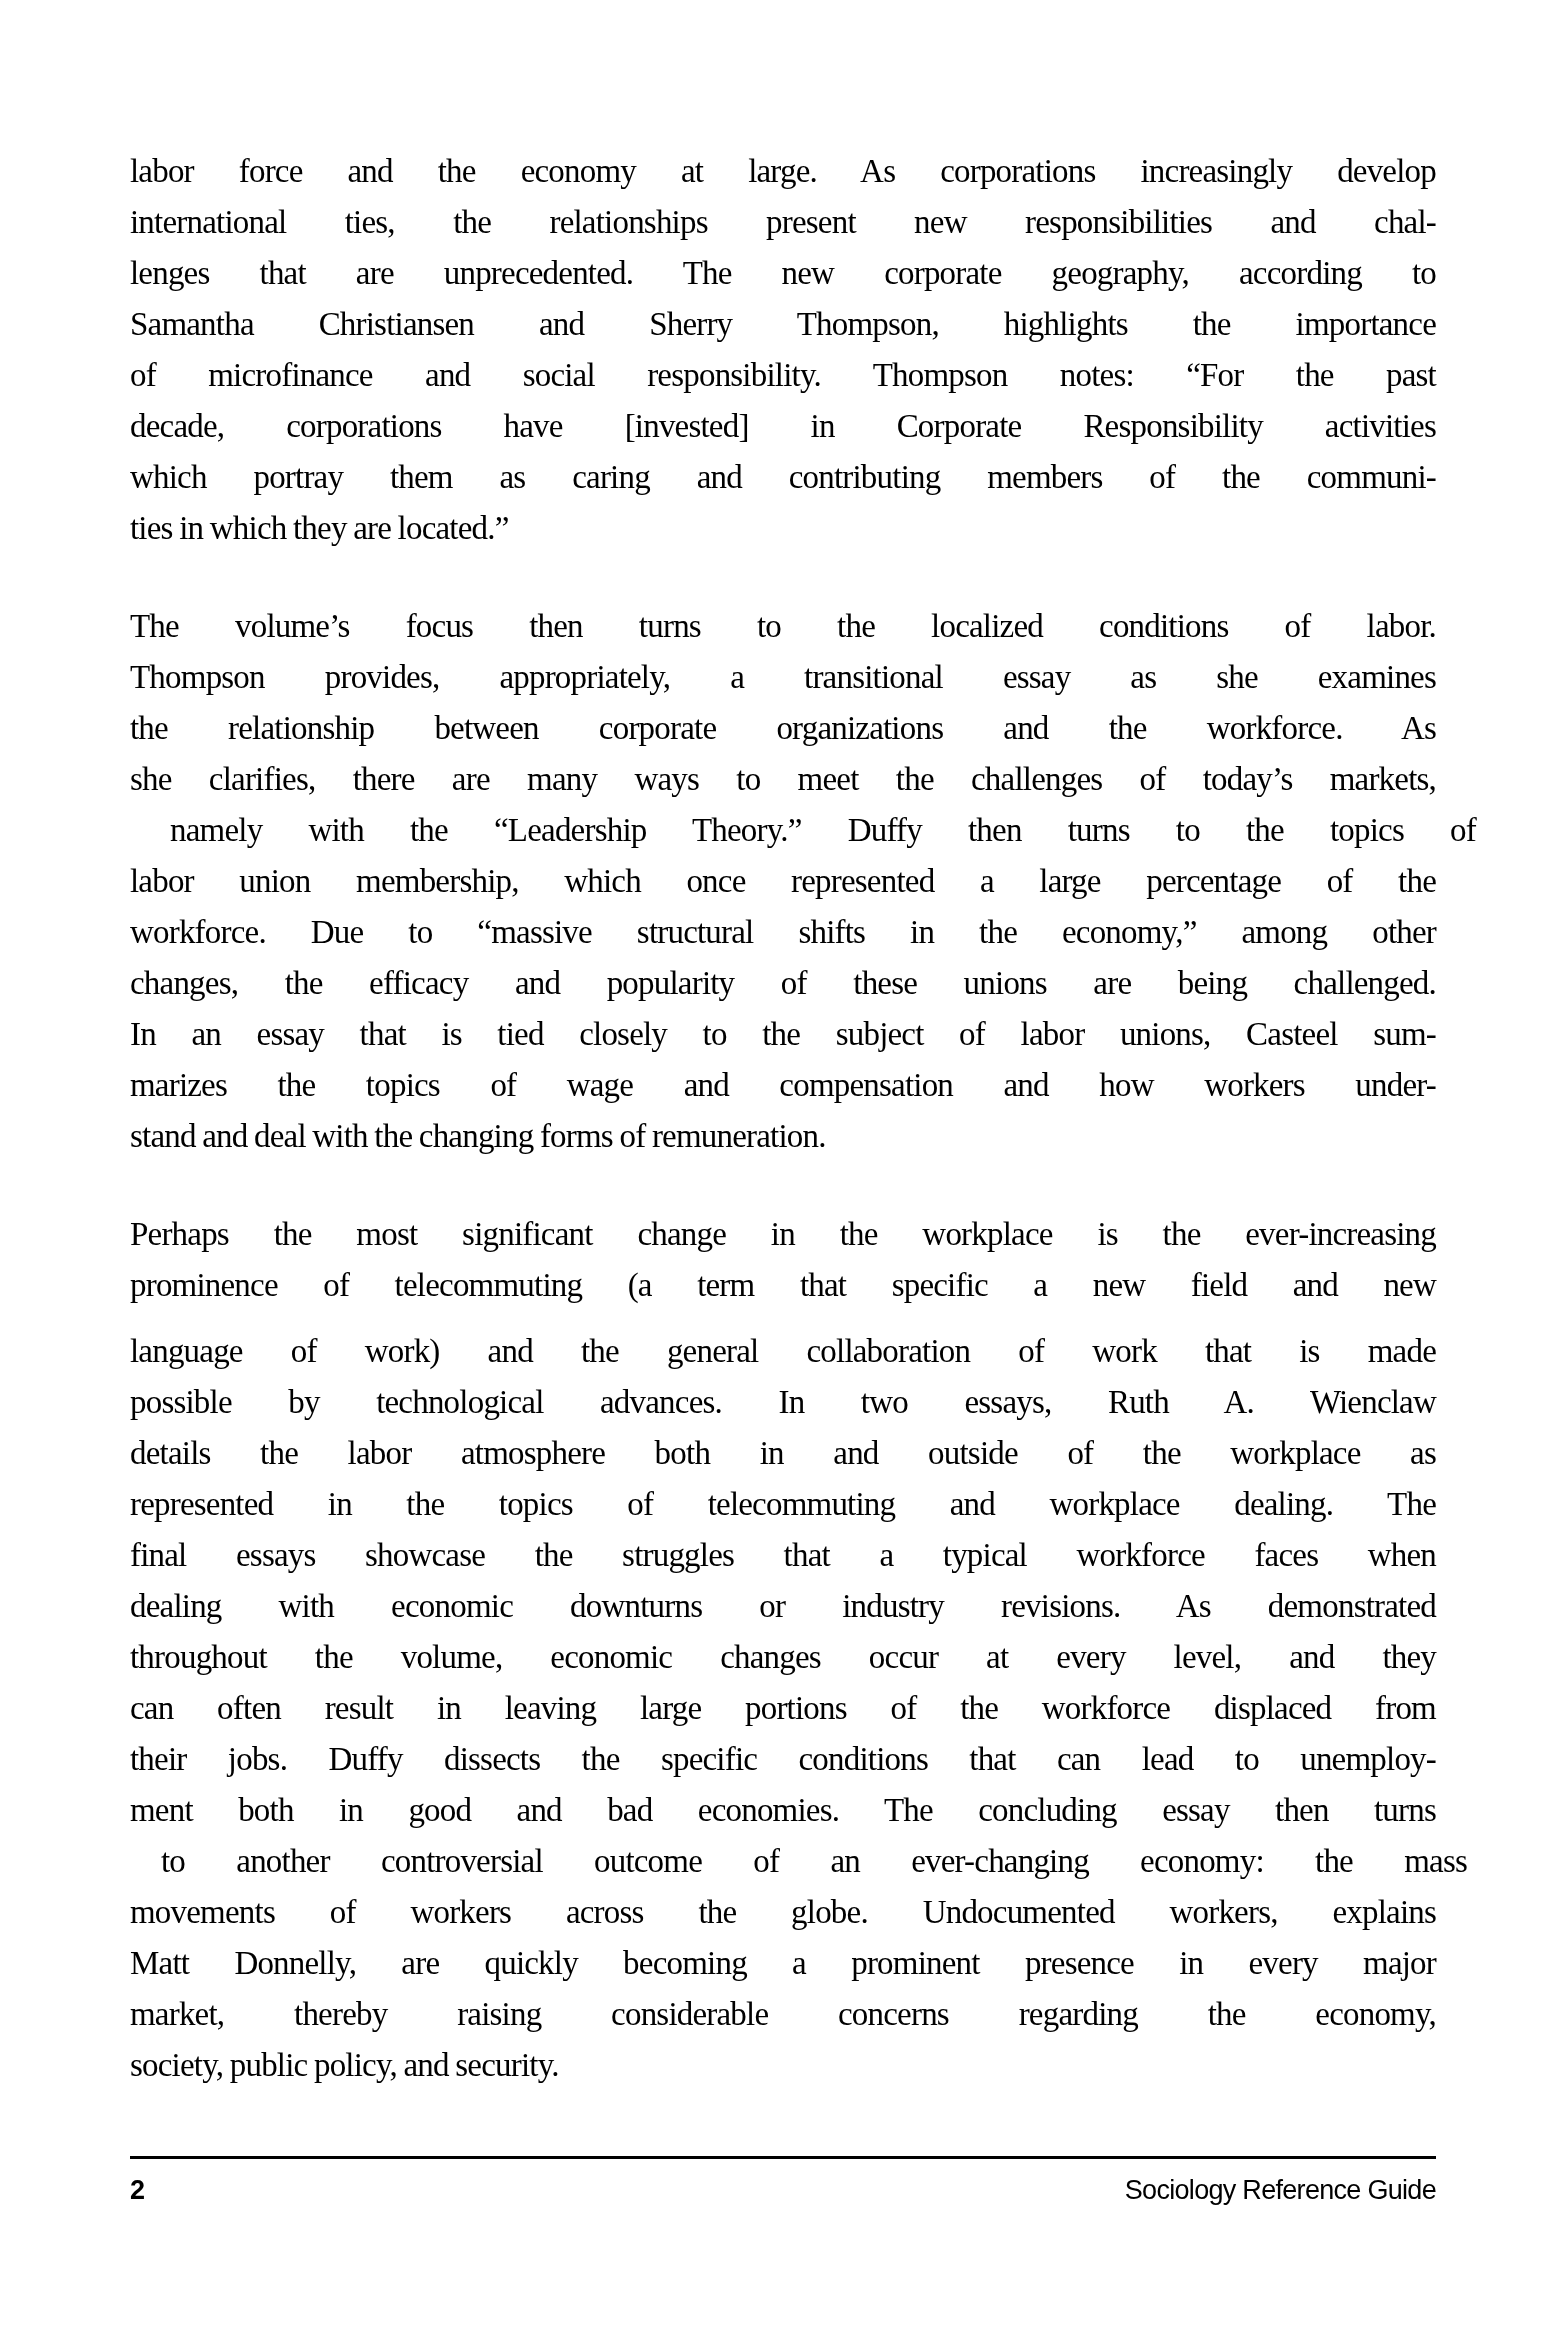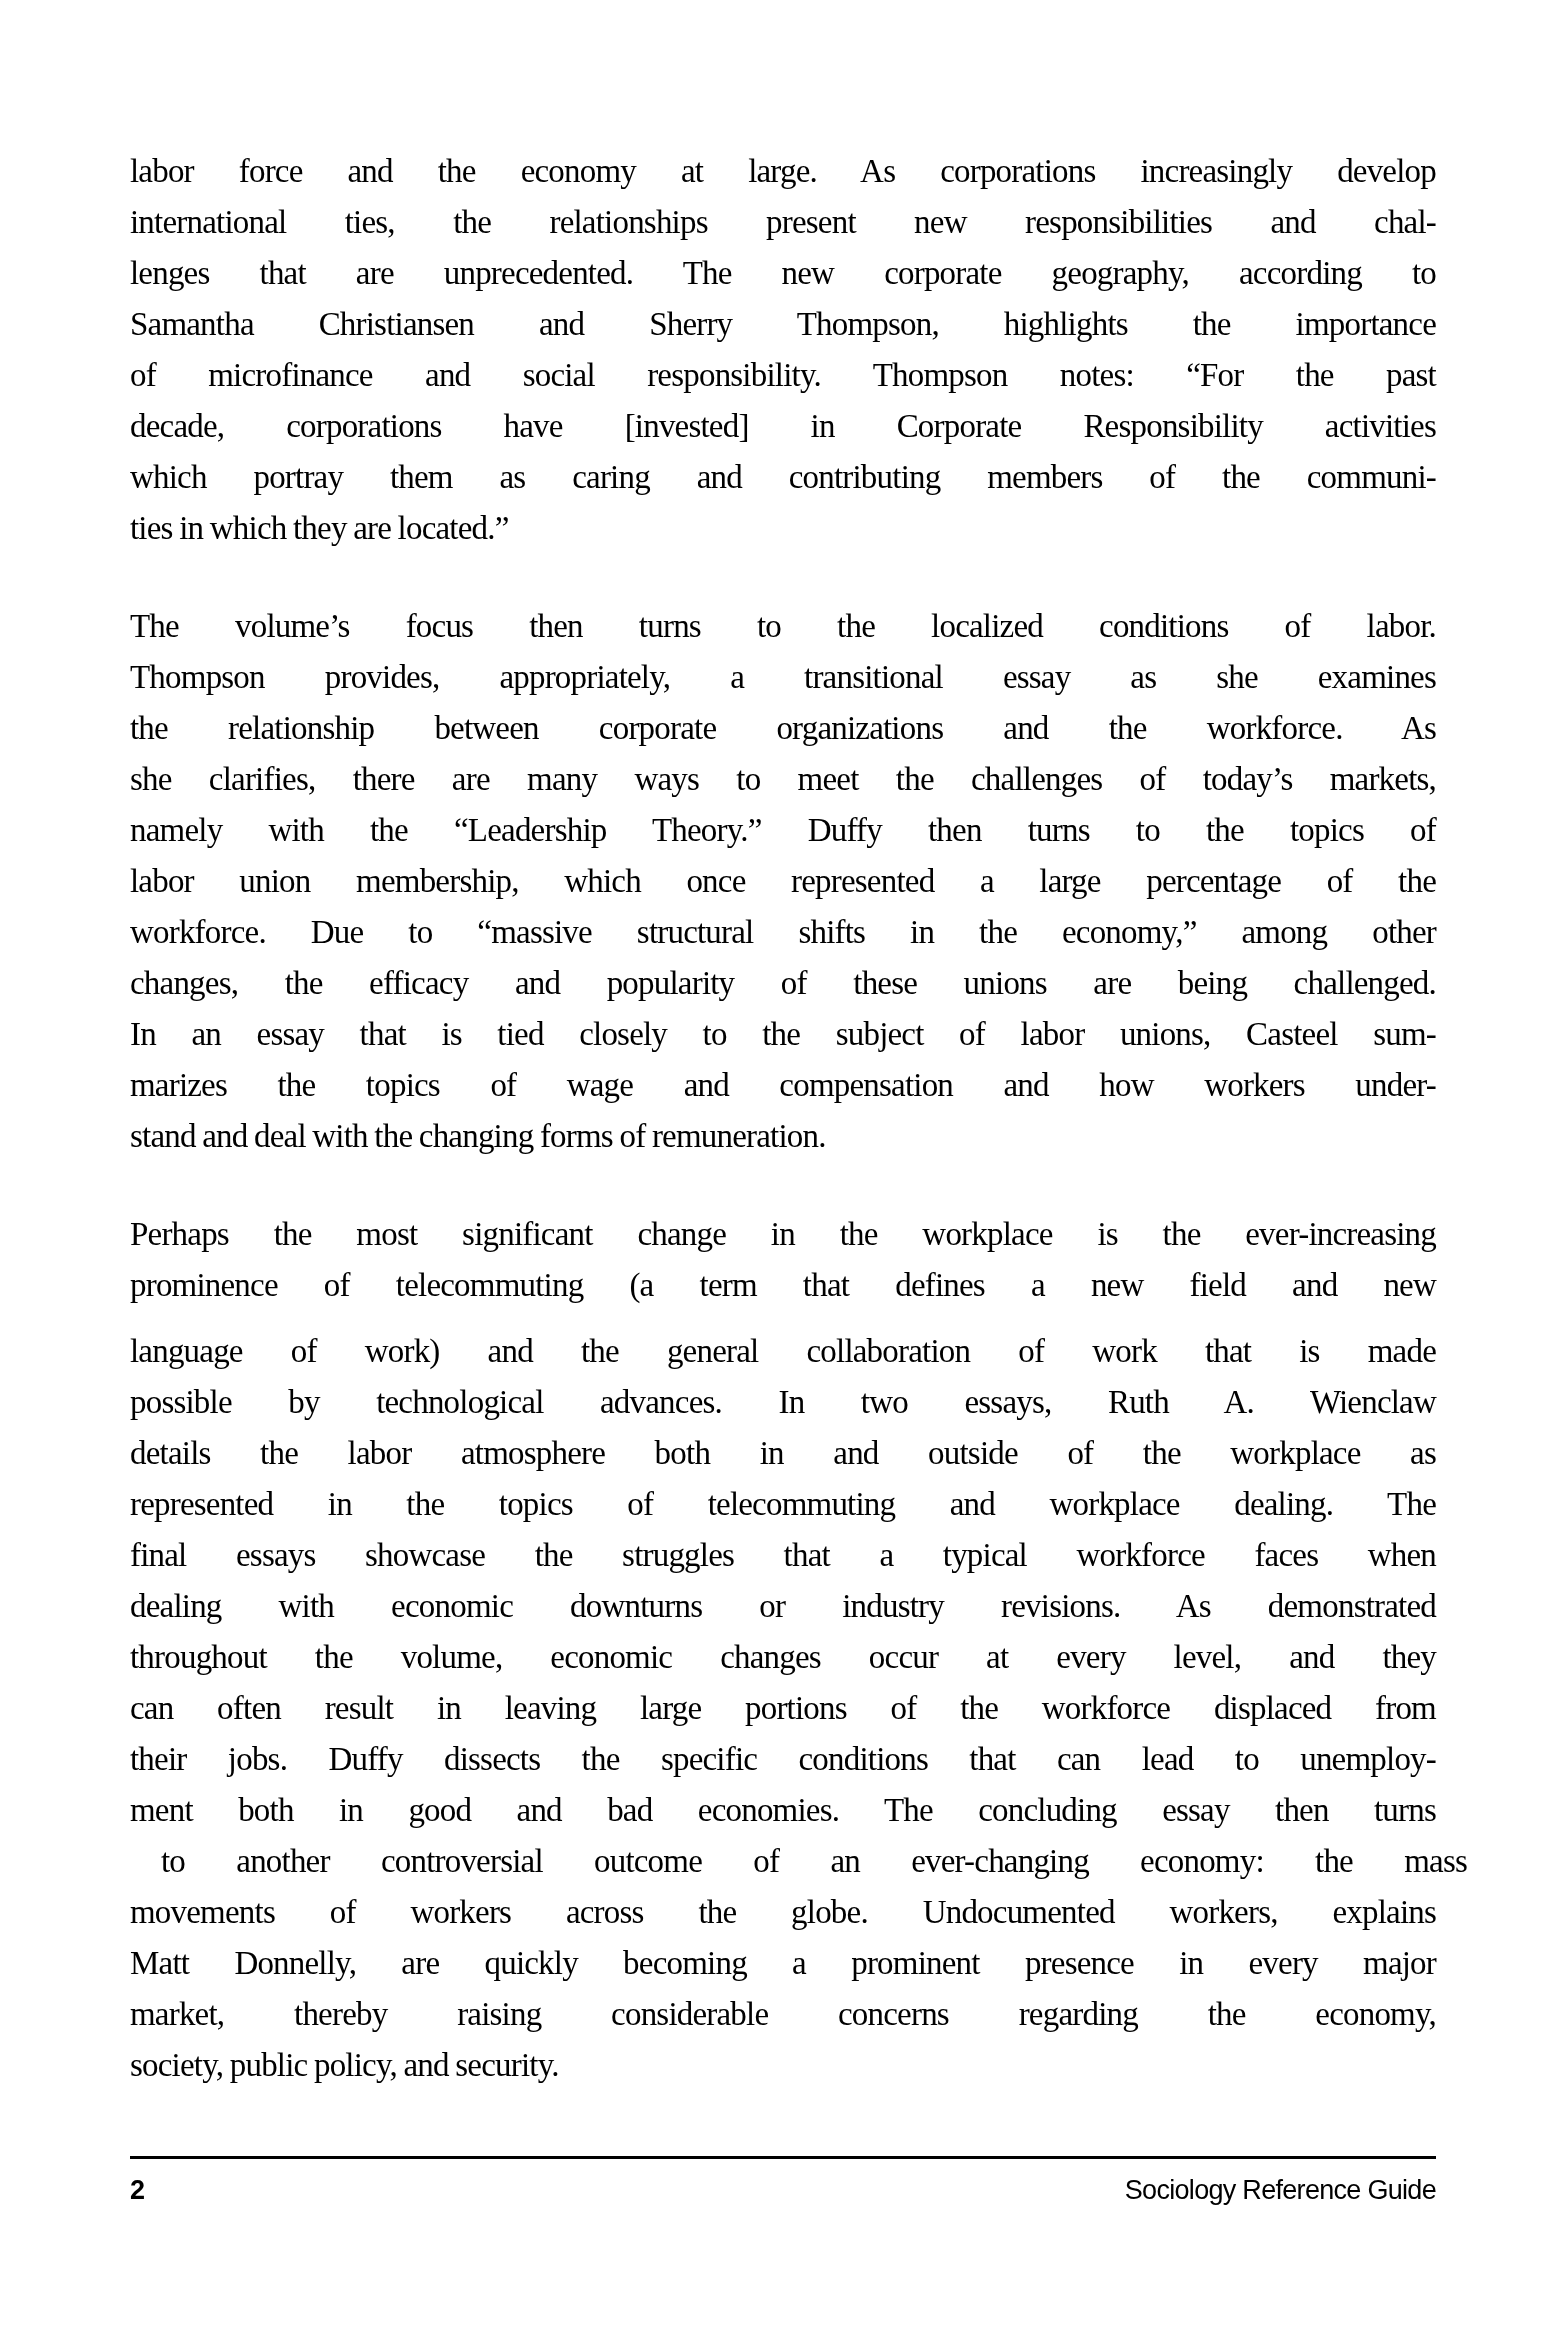--- a/index.html
+++ b/index.html
@@ -84,31 +84,31 @@
     <div class="line" style="width: 1306px; display: block;">of microfinance and social responsibility. Thompson notes: “For the past</div>
     <div class="line" style="width: 1306px; display: block;">decade, corporations have [invested] in Corporate Responsibility activities</div>
     <div class="line" style="width: 1306px; display: block;">which portray them as caring and contributing members of the communi-</div>
     <div class="line last" style="width: auto; display: block;">ties in which they are located.”</div>
   </div>
   <div class="para">
     <div class="line" style="width: 1306px; display: block;">The volume’s focus then turns to the localized conditions of labor.</div>
     <div class="line" style="width: 1306px; display: block;">Thompson provides, appropriately, a transitional essay as she examines</div>
     <div class="line" style="width: 1306px; display: block;">the relationship between corporate organizations and the workforce. As</div>
     <div class="line" style="width: 1306px; display: block;">she clarifies, there are many ways to meet the challenges of today’s markets,</div>
-    <div class="line" style="width: 1306px; display: block;">namely with the “Leadership Theory.” Duffy then turns to the topics of</div>
+    <div class="line" style="width: 1306px; display: block; margin-left: 40px;">namely with the “Leadership Theory.” Duffy then turns to the topics of</div>
     <div class="line" style="width: 1306px; display: block;">labor union membership, which once represented a large percentage of the</div>
     <div class="line" style="width: 1306px; display: block;">workforce. Due to “massive structural shifts in the economy,” among other</div>
     <div class="line" style="width: 1306px; display: block;">changes, the efficacy and popularity of these unions are being challenged.</div>
     <div class="line" style="width: 1306px; display: block;">In an essay that is tied closely to the subject of labor unions, Casteel sum-</div>
     <div class="line" style="width: 1306px; display: block;">marizes the topics of wage and compensation and how workers under-</div>
     <div class="line last" style="width: auto; display: block;">stand and deal with the changing forms of remuneration.</div>
   </div>
   <div class="para">
     <div class="line" style="width: 1306px; display: block;">Perhaps the most significant change in the workplace is the ever-increasing</div>
-    <div class="line" style="width: 1306px; display: block;">prominence of telecommuting (a term that defines a new field and new</div>
+    <div class="line" style="width: 1306px; display: block;">prominence of telecommuting (a term that specific a new field and new</div>
     <div class="line" style="width: 1306px; display: block; margin-top: 15px;">language of work) and the general collaboration of work that is made</div>
     <div class="line" style="width: 1306px; display: block;">possible by technological advances. In two essays, Ruth A. Wienclaw</div>
     <div class="line" style="width: 1306px; display: block;">details the labor atmosphere both in and outside of the workplace as</div>
     <div class="line" style="width: 1306px; display: block;">represented in the topics of telecommuting and workplace dealing. The</div>
     <div class="line" style="width: 1306px; display: block;">final essays showcase the struggles that a typical workforce faces when</div>
     <div class="line" style="width: 1306px; display: block;">dealing with economic downturns or industry revisions. As demonstrated</div>
     <div class="line" style="width: 1306px; display: block;">throughout the volume, economic changes occur at every level, and they</div>
     <div class="line" style="width: 1306px; display: block;">can often result in leaving large portions of the workforce displaced from</div>
     <div class="line" style="width: 1306px; display: block;">their jobs. Duffy dissects the specific conditions that can lead to unemploy-</div>
     <div class="line" style="width: 1306px; display: block;">ment both in good and bad economies. The concluding essay then turns</div>

